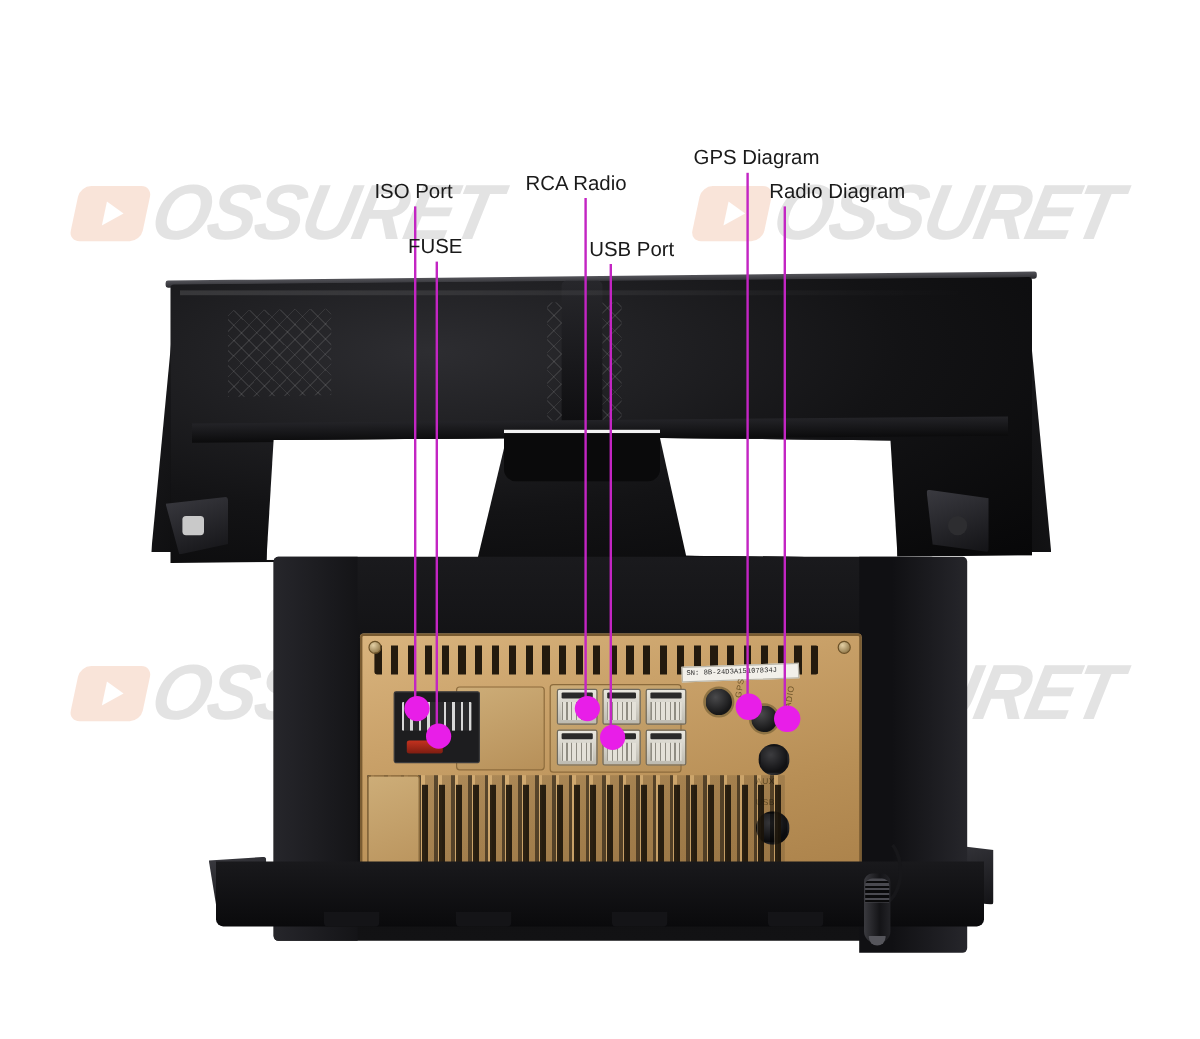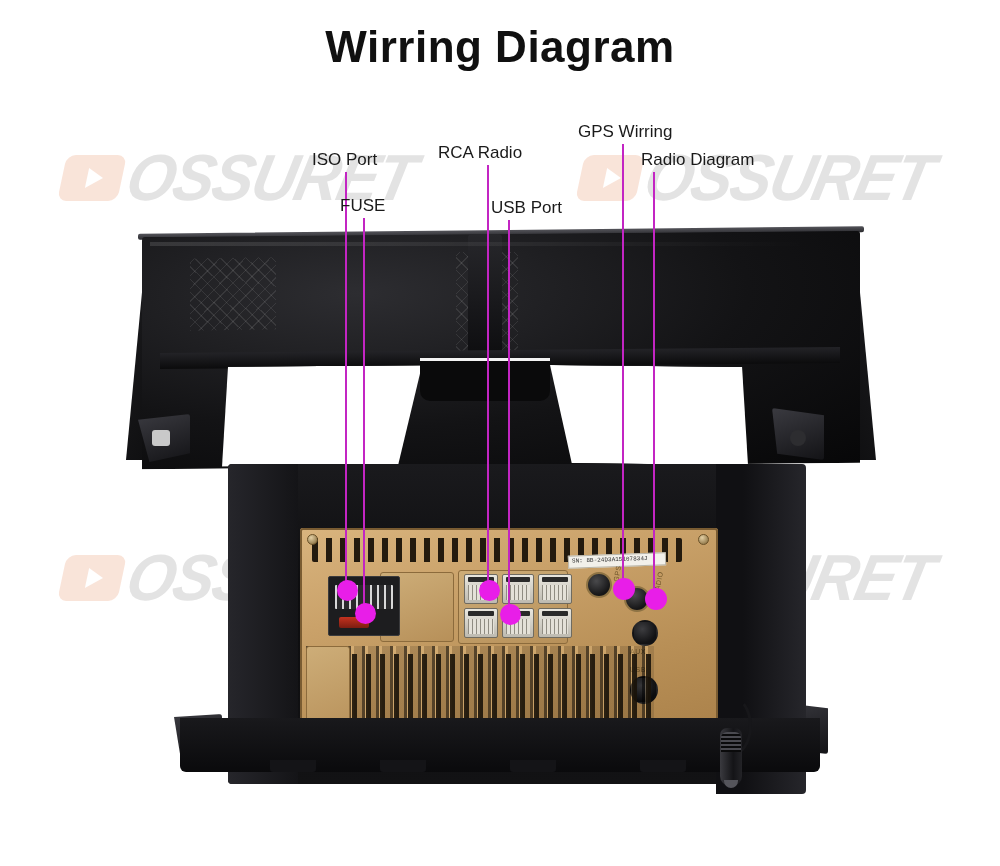--- a/index.html
+++ b/index.html
@@ -399,21 +399,20 @@
     position: absolute;
     background: linear-gradient(90deg, rgba(255,255,255,0.12), rgba(255,255,255,0));
     pointer-events: none;
   }
 </style>
 </head>
 <body>
 
 <div id="page">
 
-  <div class="title">Wirring Diagram</div>
 
   <div class="watermark" style="left:62px; top:142px;">
     <div class="wm-logo">
         <div class="wm-tri"></div>
       </div>
     <div class="wm-text">OSSURET</div>
   </div>
   <div class="watermark" style="left:580px; top:142px;">
     <div class="wm-logo">
         <div class="wm-tri"></div>
@@ -544,16 +543,16 @@
   <div class="marker" style="left:355px; top:603px; width:21px; height:21px;"></div>
   <div class="marker" style="left:479px; top:580px; width:21px; height:21px;"></div>
   <div class="marker" style="left:500px; top:604px; width:21px; height:21px;"></div>
   <div class="marker" style="left:613px; top:578px; width:22px; height:22px;"></div>
   <div class="marker" style="left:645px; top:588px; width:22px; height:22px;"></div>
 
   <div class="callout" style="left:296px; top:150px;margin-left:16px;">ISO Port</div>
   <div class="callout" style="left:340px; top:196px;">FUSE</div>
   <div class="callout" style="left:438px; top:143px;">RCA Radio</div>
   <div class="callout" style="left:491px; top:198px;">USB Port</div>
-  <div class="callout" style="left:578px; top:122px;">GPS Wirring</div>
+  <div class="callout" style="left:578px; top:122px;">GPS Diagram</div>
   <div class="callout" style="left:641px; top:150px;">Radio Diagram</div>
 
 </div>
 
 </body></html>

